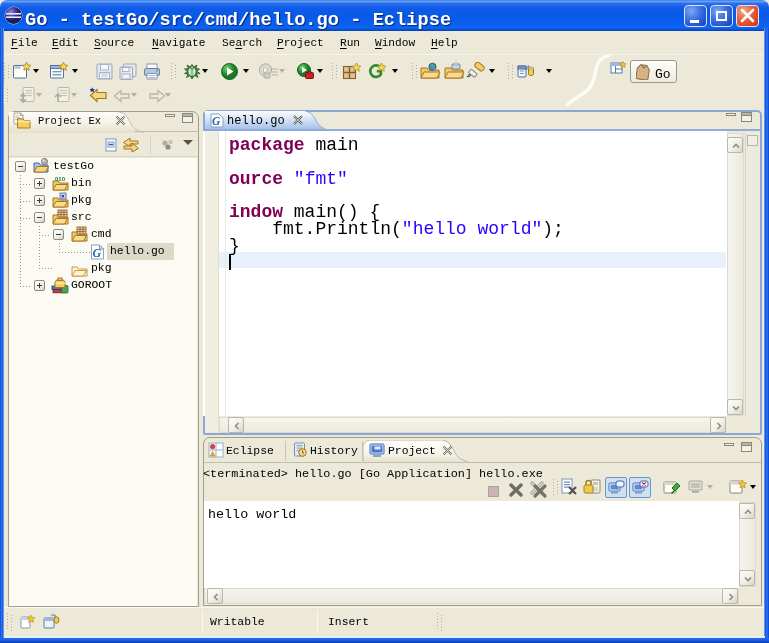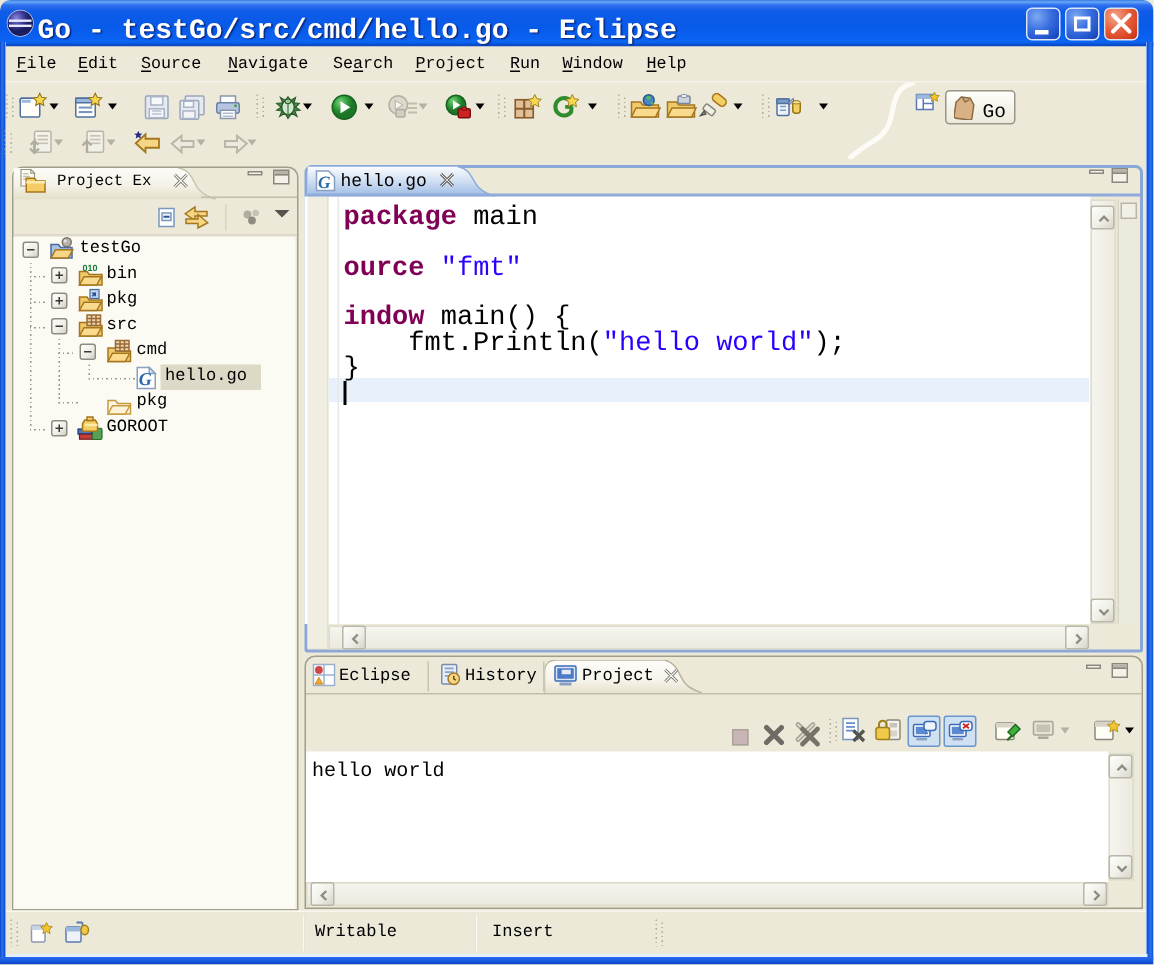--- a/index.html
+++ b/index.html
@@ -536,20 +536,21 @@
           <path d="M2.5 1 L5.5 4 L2.5 7"></path>
         </svg>
       </div>
 
     <div class="abs" style="left:745px;top:133px;width:15px;height:283px;background:#eceadc;border-left:1px solid #d8d5c6"></div>
     <div class="abs" style="left:747px;top:135px;width:11px;height:11px;border:1px solid #b8b5a8;background:#f2f0e4"></div>
   </div>
 
   <div id="console"></div>
   <div id="con-head"></div>
+  <div id="con-label">&lt;terminated&gt; hello.go [Go Application] hello.exe</div>
   <div id="con-white"></div>
   <div id="con-text">hello world</div>
   <div id="con-extra">
 
     <svg class="abs" style="left:208px;top:442px" width="17" height="17" viewBox="0 0 17 17">
       <rect x="1" y="1" width="14" height="14" fill="#fff" stroke="#9ab0cc"></rect>
       <line x1="8" y1="1" x2="8" y2="15" stroke="#9ab0cc"></line>
         <line x1="1" y1="8" x2="15" y2="8" stroke="#9ab0cc"></line>
       <circle cx="4.6" cy="4.6" r="2.6" fill="#d04545"></circle>
       <path d="M4.6 9.5 l2.6 4.6 h-5.2 z" fill="#f0a830" stroke="#c07818" stroke-width=".5"></path>

